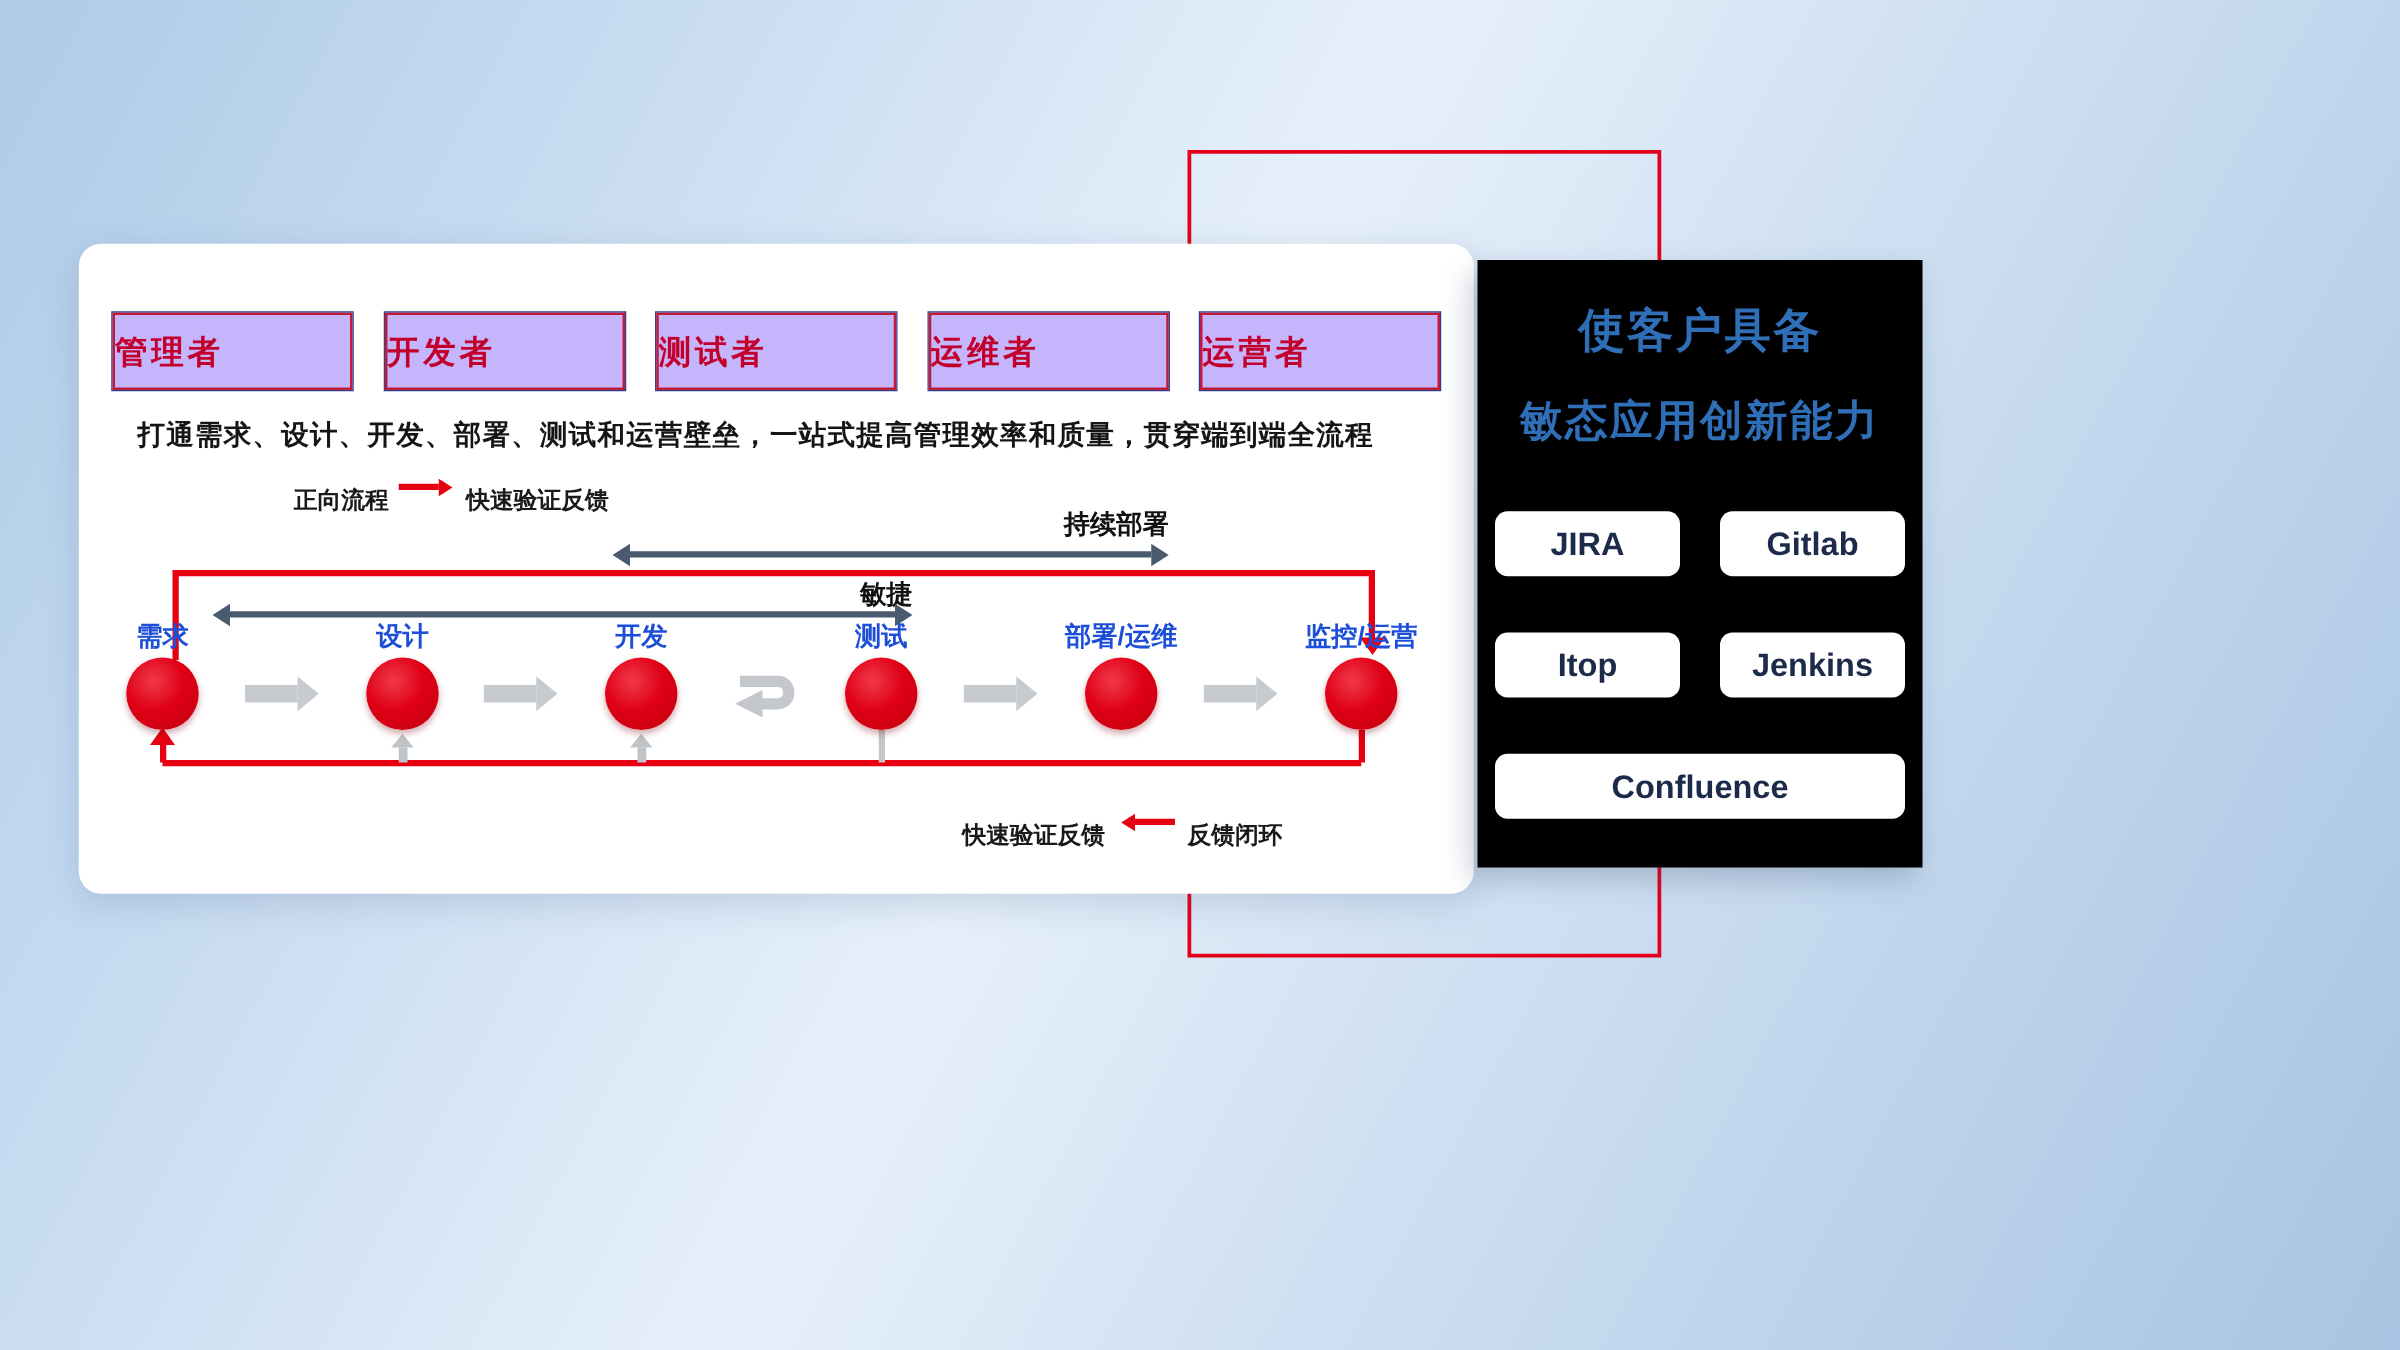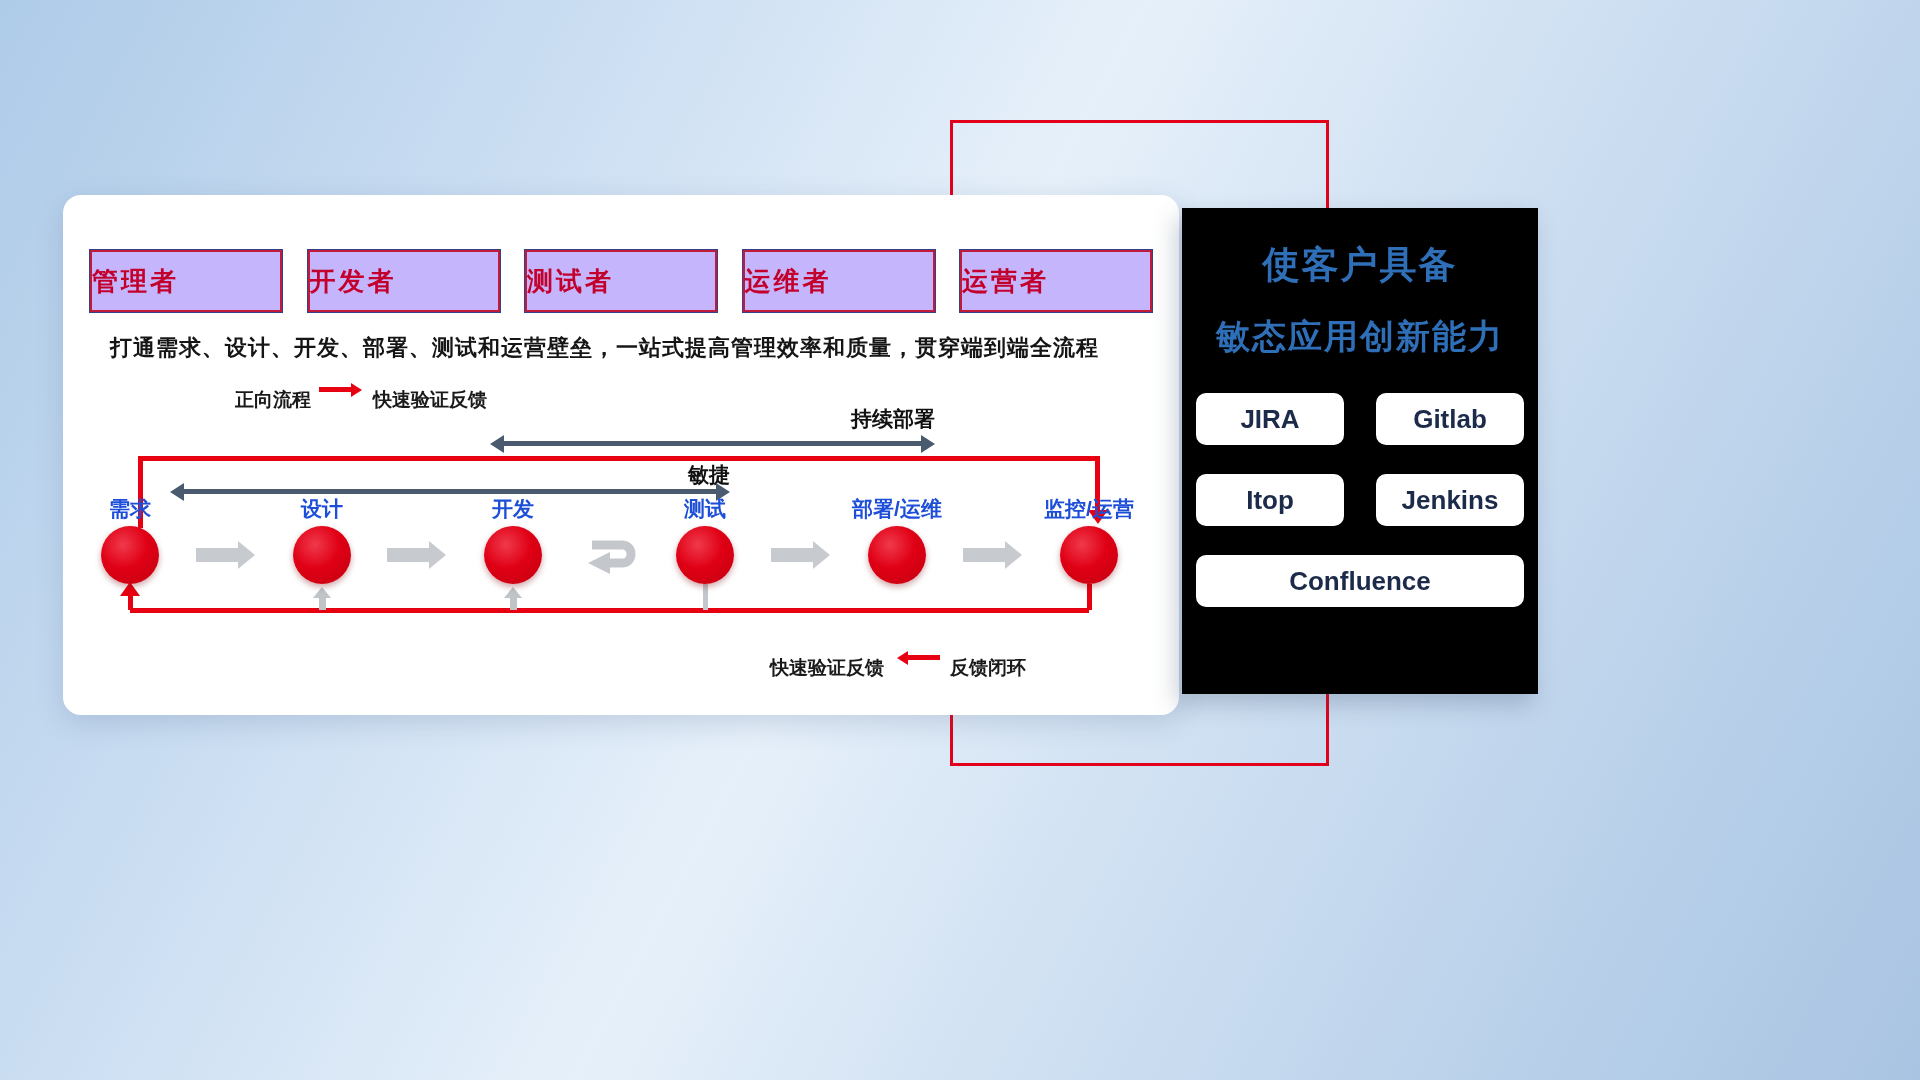--- a/index.html
+++ b/index.html
@@ -85,21 +85,21 @@
 
   
   .panel{position:absolute;left:1182px;top:208px;width:356px;height:486px;background:#000000;
       box-shadow:-6px 10px 22px rgba(60,80,110,.28);z-index:3;}
   .p-title{position:absolute;left:0;width:356px;text-align:center;color:#2e6fb8;font-weight:700;letter-spacing:2px;}
   .p-title1{top:32px;font-size:37px;}
   .p-title2{top:106px;font-size:34px;}
   .tools{position:absolute;left:14px;top:185px;width:328px;display:grid;
       grid-template-columns:148px 148px;justify-content:space-between;row-gap:29px;}
   .tool{height:52px;background:#fff;border-radius:10px;box-shadow:0 3px 8px rgba(0,0,0,.20);
-      display:flex;align-items:center;justify-content:center;font-size:26px;font-weight:700;color:#1c2b4a;}
+      display:flex;align-items:center;justify-content:center;font-size:26px;font-weight:700;color:#1c2b4a;margin-top:16px;}
   .tool.wide{grid-column:1 / 3;}
 </style>
 </head>
 <body>
 
 <div class="stage">
 
   <div class="red-frame"></div>
 
   <div class="card">

